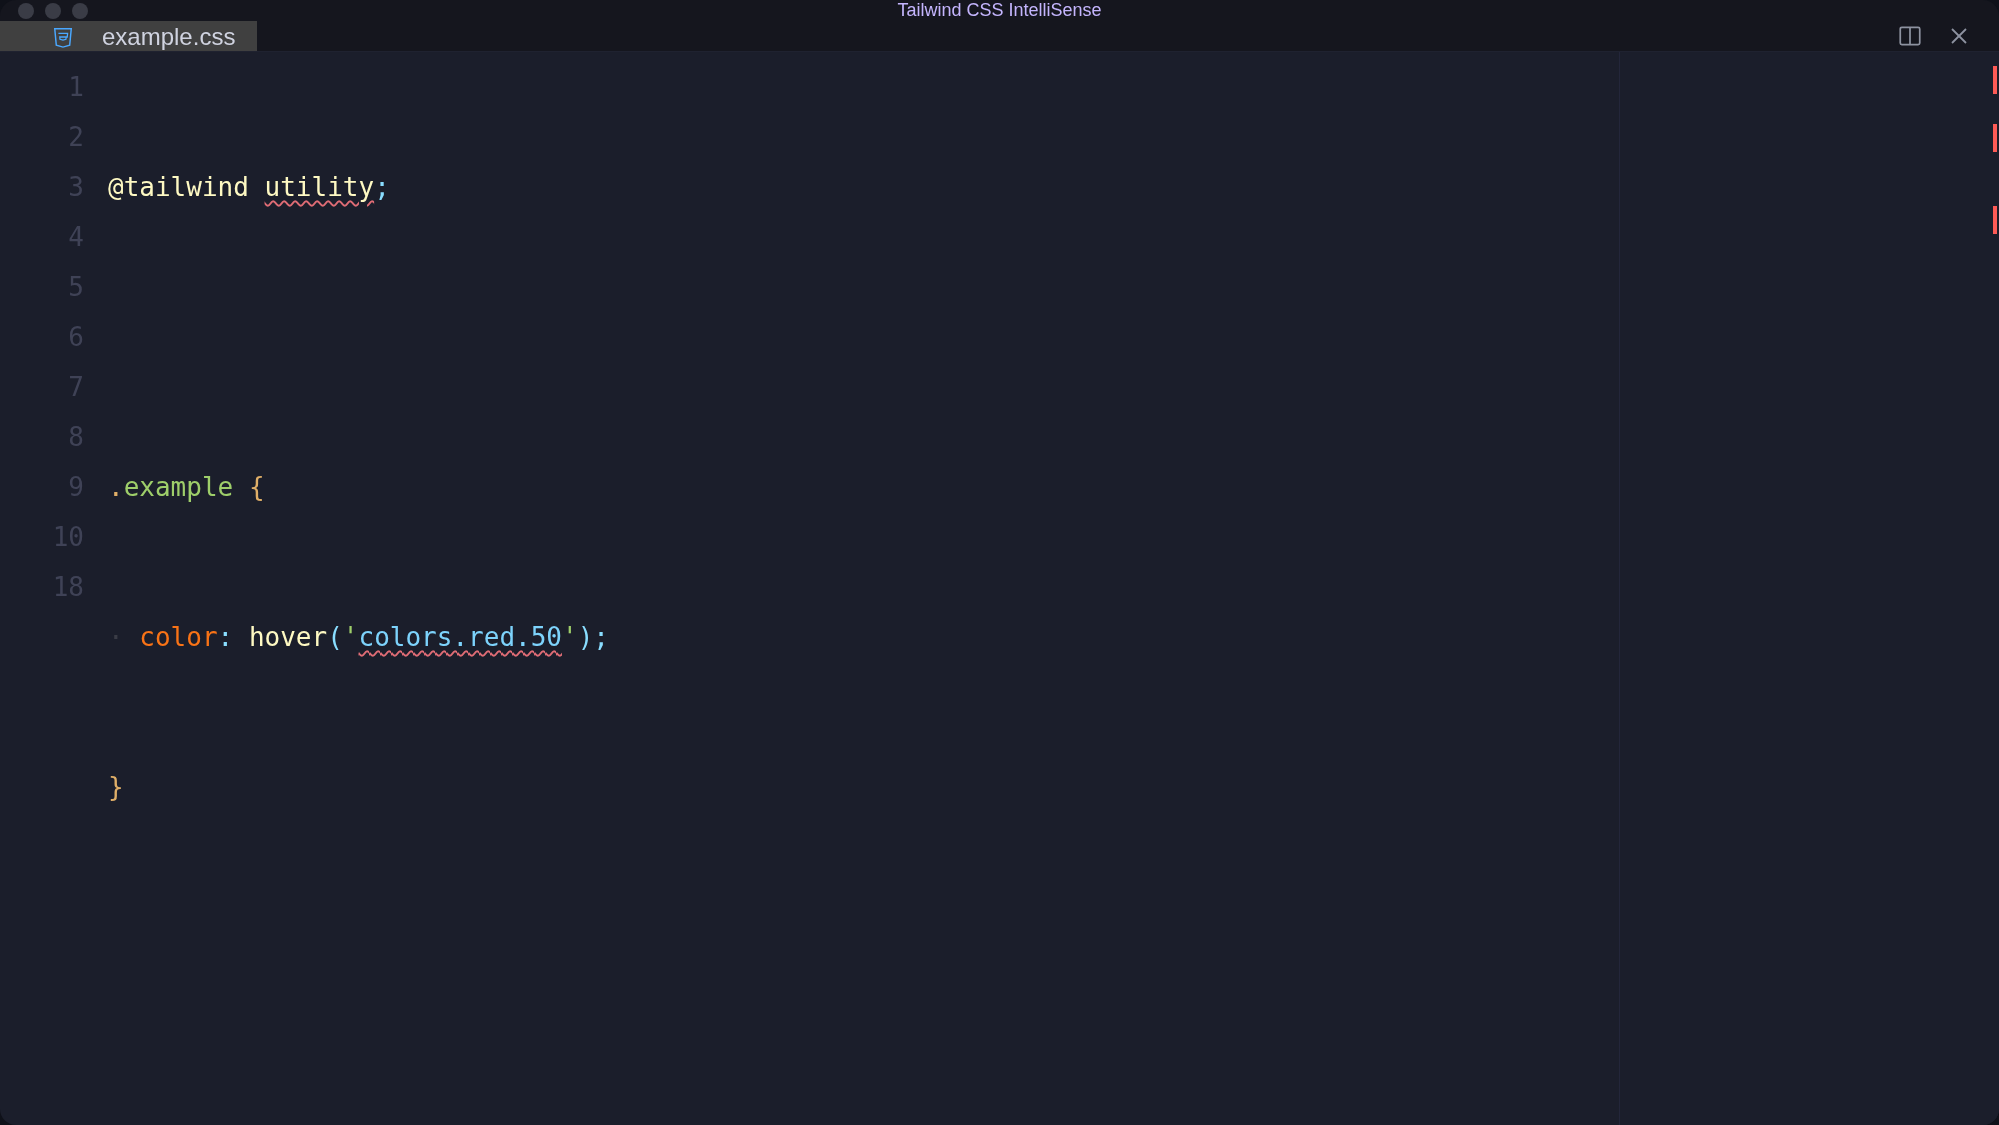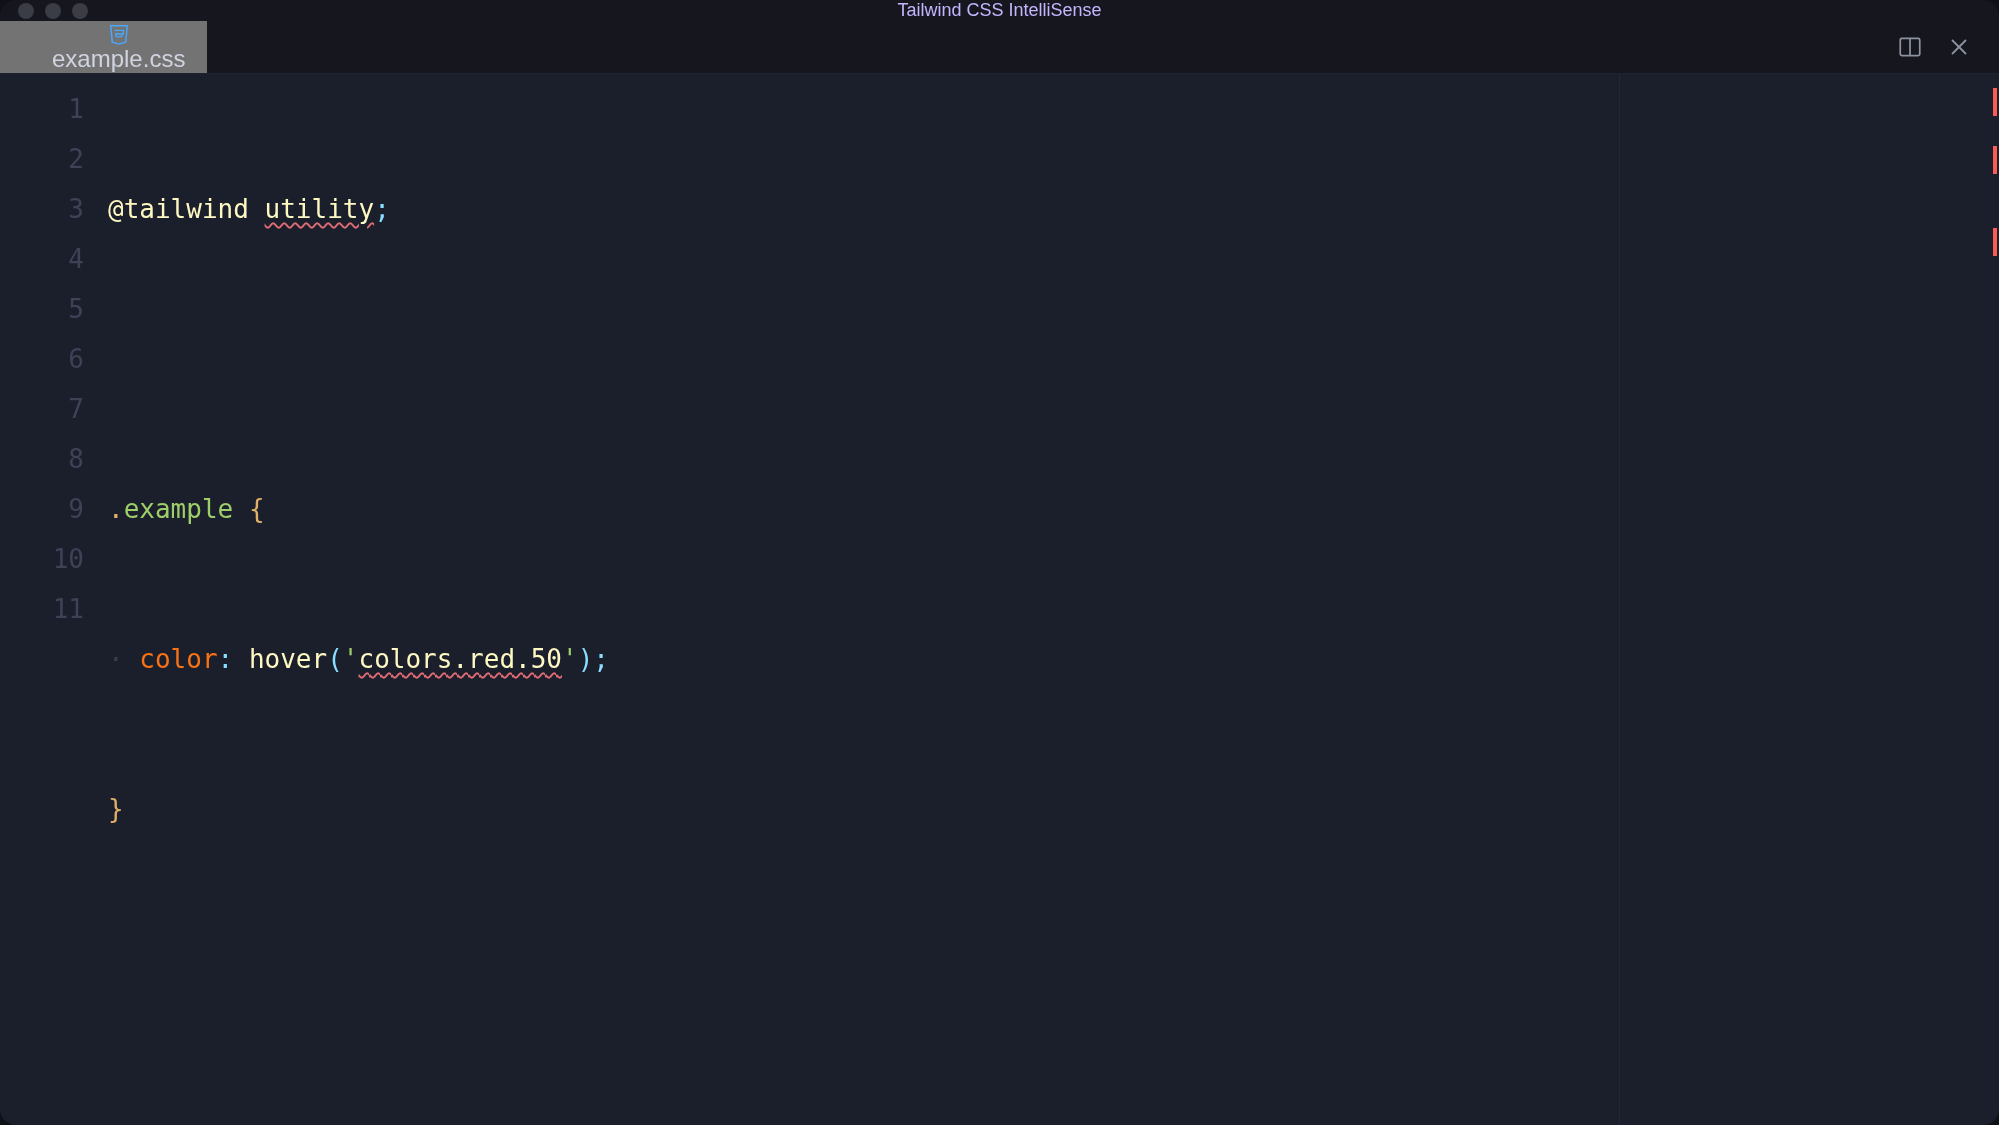--- a/index.html
+++ b/index.html
@@ -46,26 +46,25 @@
     .tabbar {
       height: 56px;
       display: flex;
       align-items: center;
       background: #15161e;
       border-bottom: 1px solid #1f2230;
     }
     .tab {
       display: flex;
       align-items: center;
-      gap: 0;
+      gap: 28px;
       padding: 0 22px 0 52px;
       height: 100%;
-      background: #737373;
+      background: #404040;
       border-top: 2px solid transparent;
-      flex-direction: column;
     }
     .tab-filename { color: #d0d3e0; font-size: 24px; }
     .tab-controls {
       margin-left: auto;
       display: flex;
       align-items: center;
       gap: 24px;
       padding-right: 28px;
     }
     .icon-btn { color: #8d92a0; cursor: pointer; display:flex; align-items:center; justify-content:center; }
@@ -95,21 +94,21 @@
       white-space: pre;
       color: #c9d1d9;
     }
     .code-line { height: 50px; }
     .tk-at { color: #fef9c3; }
     .tk-sel-y { color: #e0af68; }
     .tk-prop { color: #f97316; }
     .tk-fn { color: #73daca; }
     .tk-fn-blue { color: #fef9c3; }
     .tk-str { color: #9ece6a; }
-    .tk-str-y { color: #fef9c3; }
+    .tk-str-y { color: #7dd3fc; }
     .tk-punc { color: #89ddff; }
     .tk-brace { color: #e0af68; }
     .tk-class { color: #9ece6a; }
     .squig {
       text-decoration-line: underline;
       text-decoration-style: wavy;
       text-decoration-color: #e06c75;
       text-decoration-thickness: 2px;
       text-underline-offset: 4px;
     }
@@ -175,21 +174,21 @@
       <div class="gutter-line">1</div>
       <div class="gutter-line">2</div>
       <div class="gutter-line">3</div>
       <div class="gutter-line">4</div>
       <div class="gutter-line">5</div>
       <div class="gutter-line">6</div>
       <div class="gutter-line">7</div>
       <div class="gutter-line">8</div>
       <div class="gutter-line">9</div>
       <div class="gutter-line">10</div>
-      <div class="gutter-line">11</div>
+      <div class="gutter-line">18</div>
     </div>
     <div class="code">
       <div class="code-line"><span class="tk-at">@tailwind</span> <span class="tk-fn-blue squig">utility</span><span class="tk-punc">;</span></div>
       <div class="code-line"></div>
       <div class="code-line"><span class="tk-sel-y">.</span><span class="tk-class">example</span> <span class="tk-brace">{</span></div>
       <div class="code-line"><span class="indent-dots">· </span><span class="tk-prop">color</span><span class="tk-punc">: </span><span class="tk-fn-blue">hover</span><span class="tk-punc">(</span><span class="tk-str">'</span><span class="tk-str-y squig">colors.red.50</span><span class="tk-str">'</span><span class="tk-punc">)</span><span class="tk-punc">;</span></div>
       <div class="code-line"><span class="tk-brace">}</span></div>
       <div class="code-line"></div>
       
       

